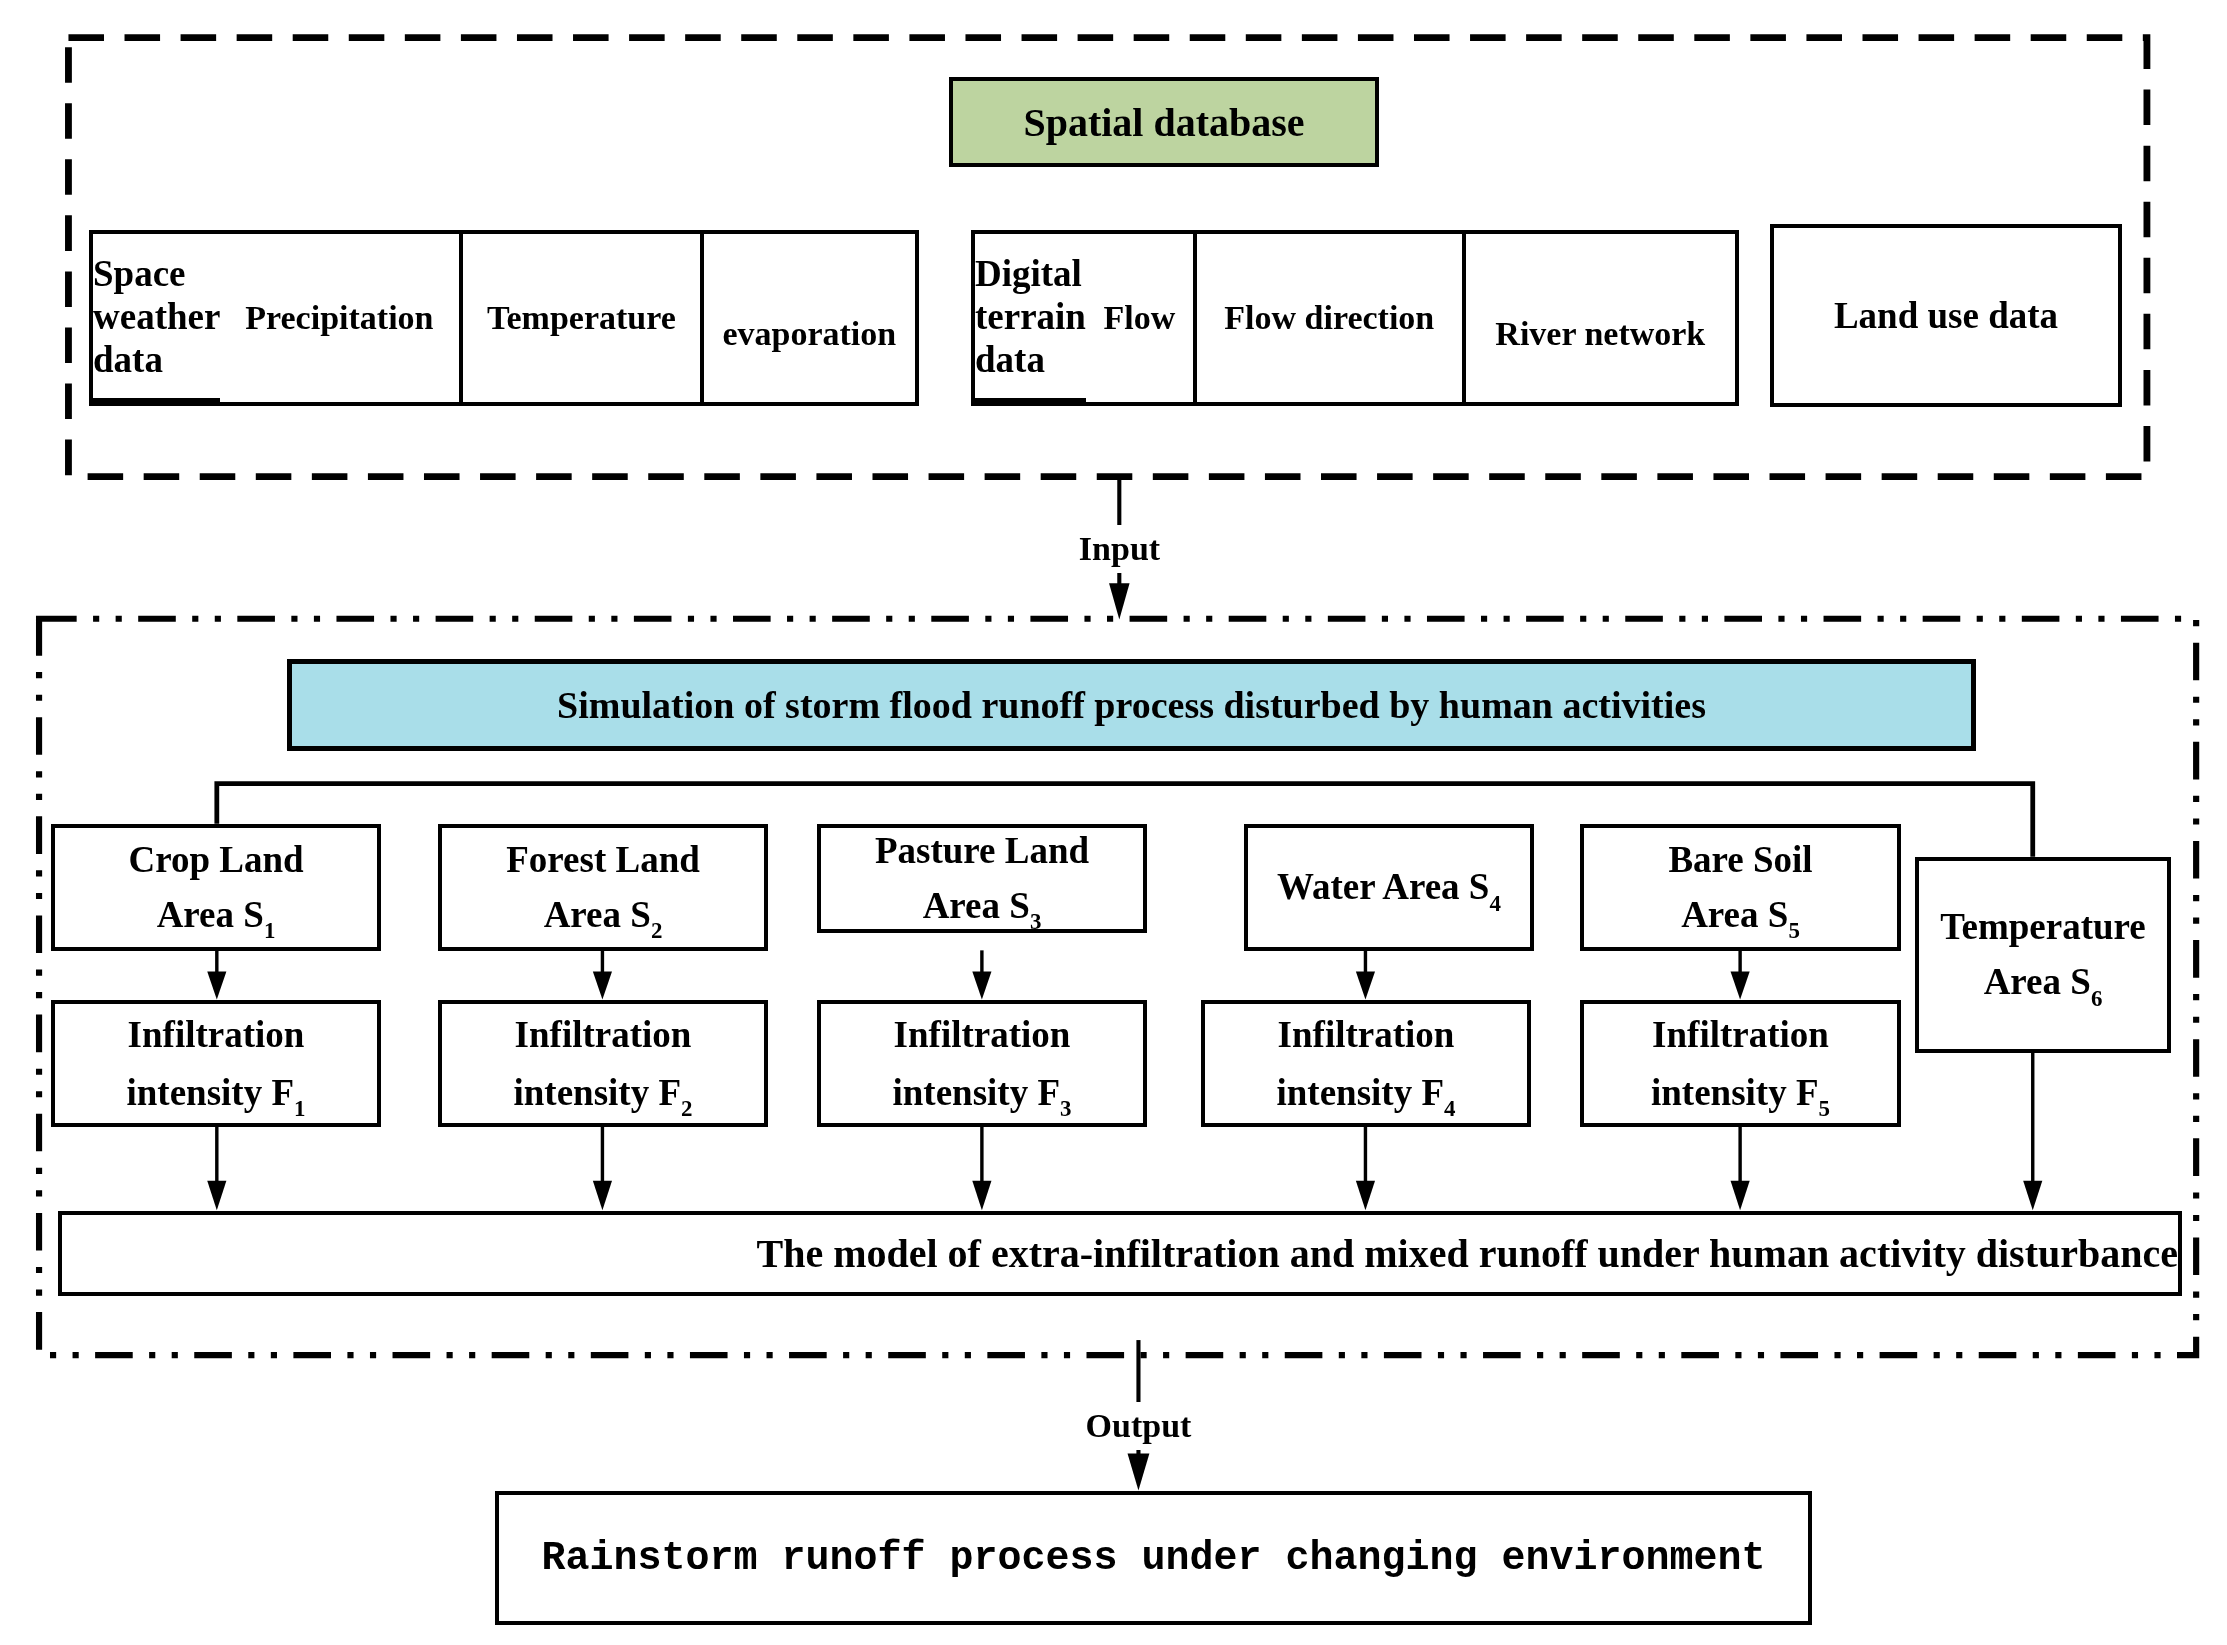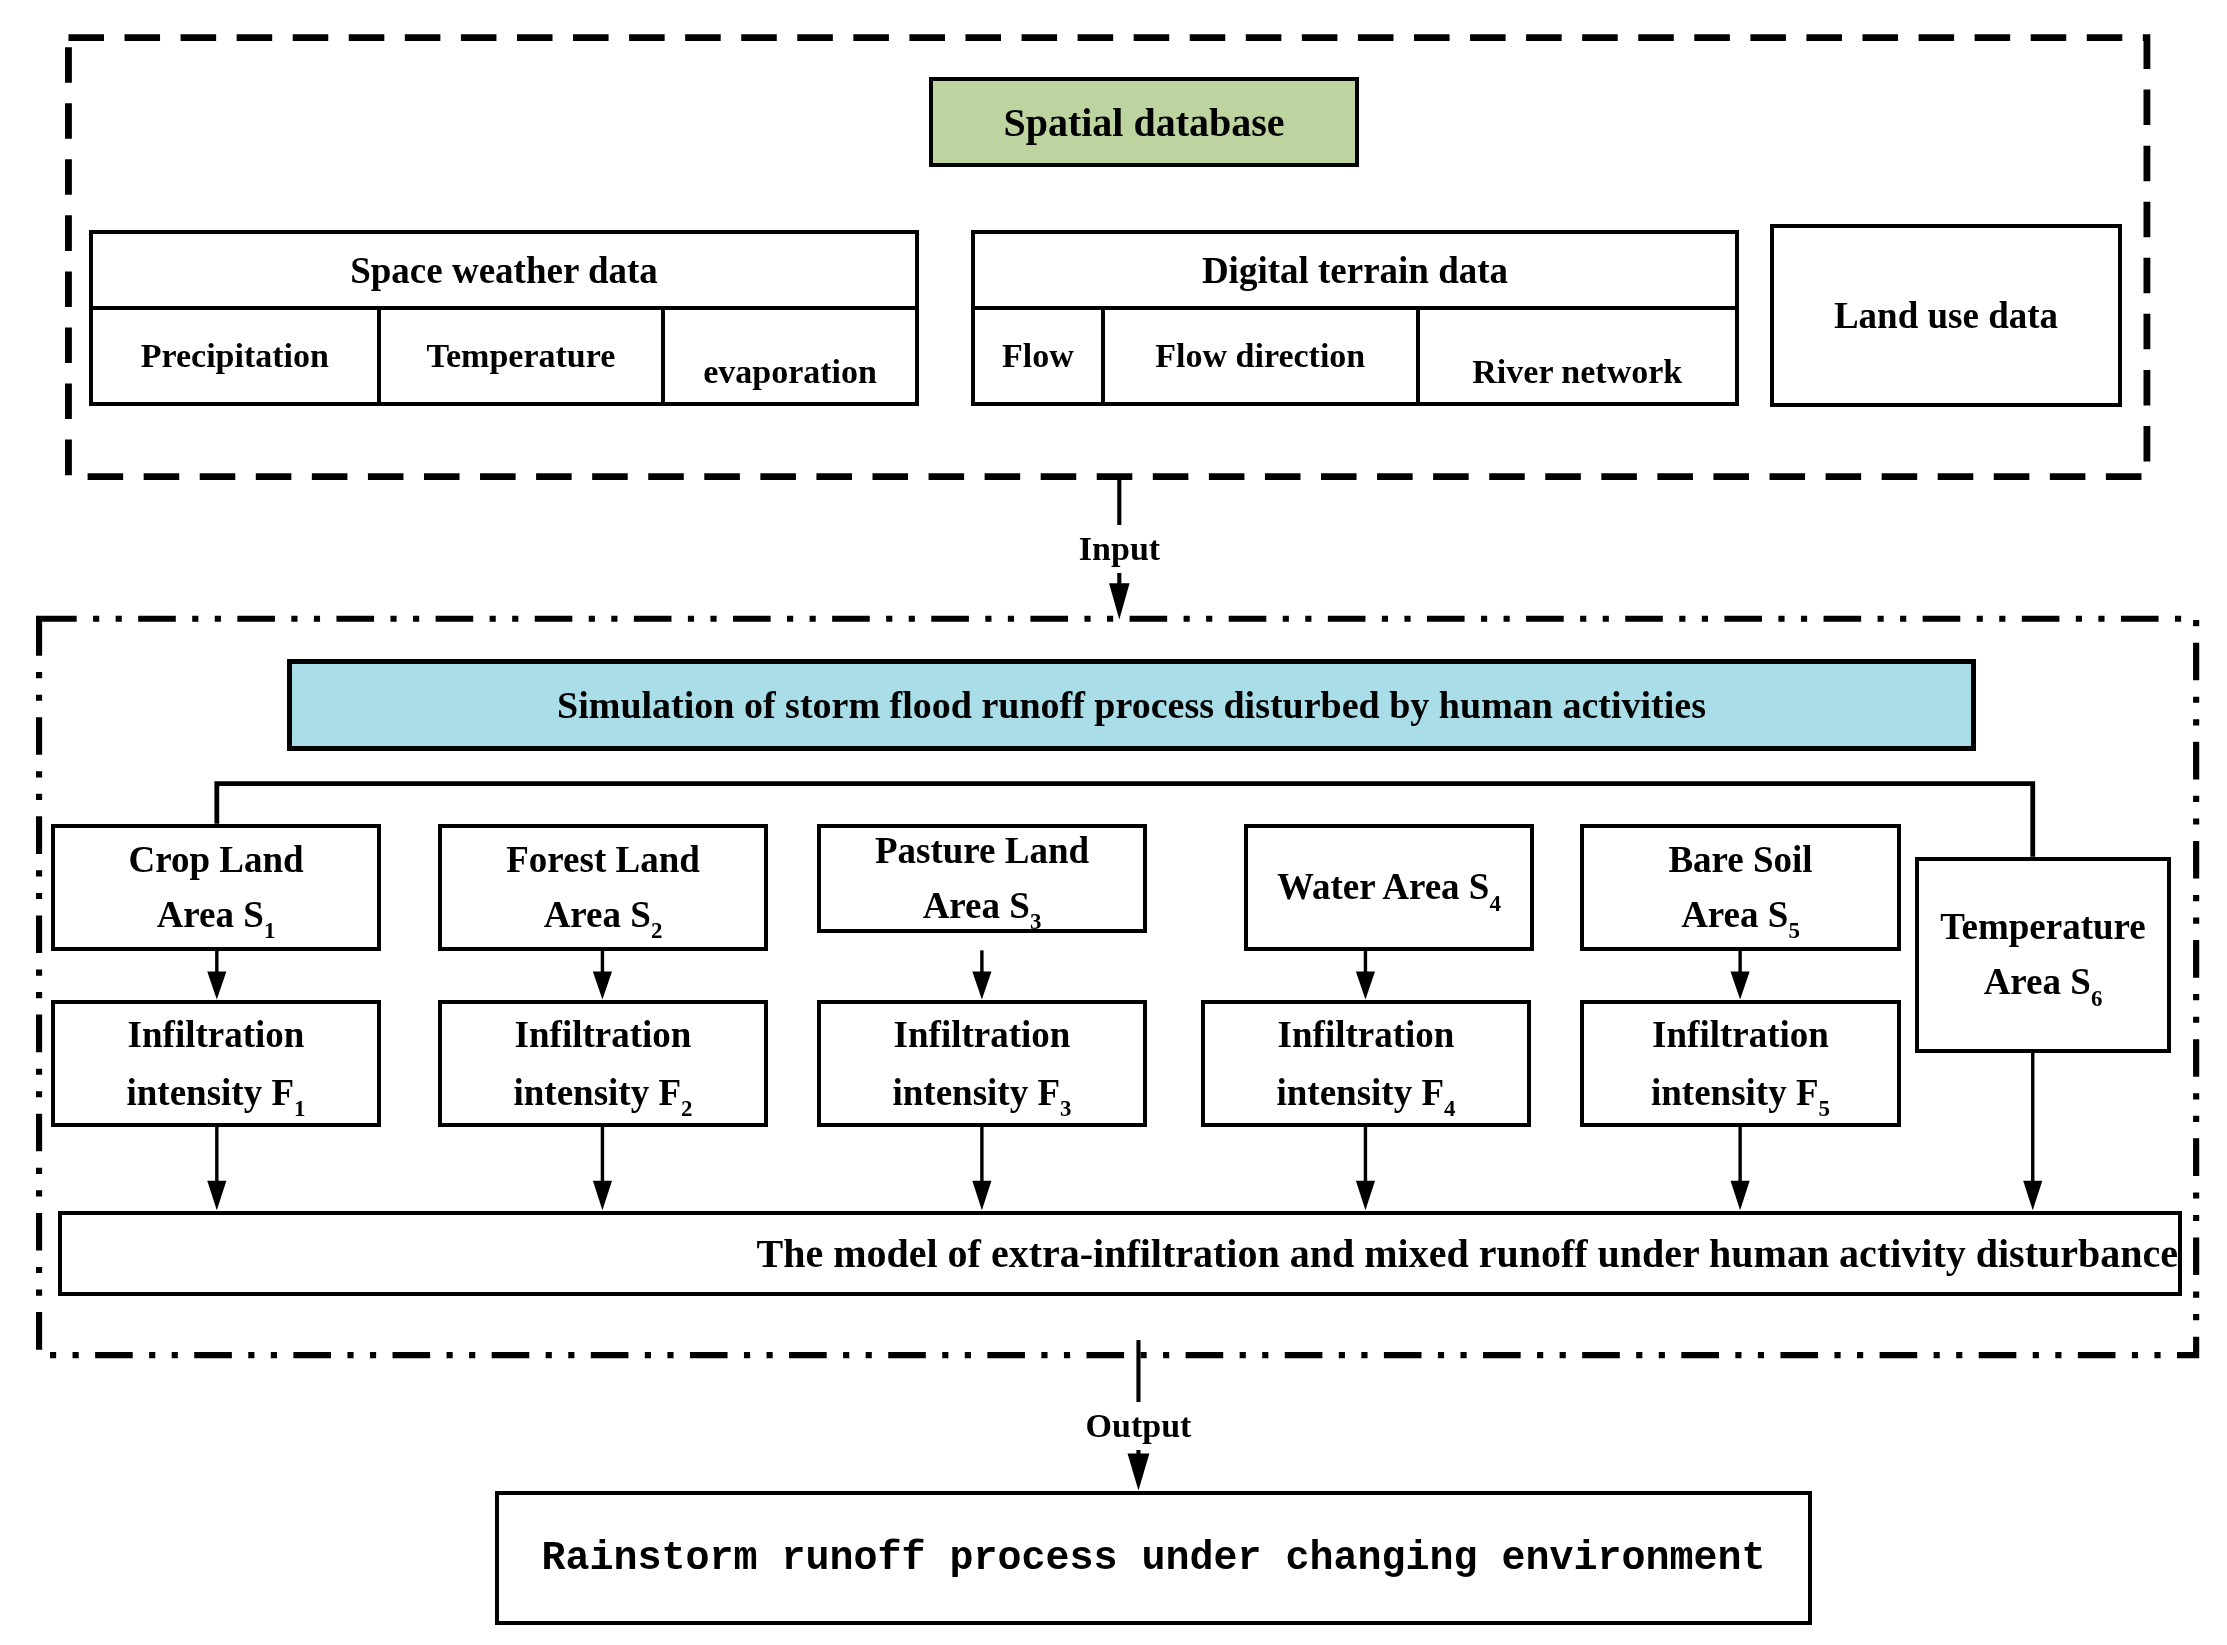--- a/index.html
+++ b/index.html
@@ -10,33 +10,33 @@
   .overlay{position:absolute;left:0;top:0;z-index:1;}
   .overlay line,.overlay polyline{stroke:#000;}
   .overlay polygon{fill:#000;stroke:none;}
   .box{
     position:absolute;z-index:2;background:#fff;border:4.8px solid #000;
     display:flex;align-items:center;justify-content:center;text-align:center;
     box-sizing:border-box;
   }
   .ml{white-space:pre-line;}
   sub{font-size:0.62em;line-height:0;position:relative;top:0.15em;}
-  .titlebox{font-size:40px;}
+  .titlebox{font-size:40px;margin-left:20px;}
   .cyanbox{font-size:38px;border-width:5.5px;}
   .landbox{font-size:37px;line-height:1.48;}
   .infilbox{font-size:37px;line-height:1.55;}
   .modelbox{font-size:40px;}
   .resultbox{font-size:40px;}
   .flowlabel{
     position:absolute;z-index:3;background:#ffffff;font-size:34px;
     display:flex;align-items:center;justify-content:center;
   }
   
   .tbl{position:absolute;z-index:2;background:#fff;border:4.8px solid #000;
-       display:flex;flex-direction:column;box-sizing:border-box;}
+       display:flex;flex-direction:row;box-sizing:border-box;}
   .tbl .hd{flex:0 0 72px;border-bottom:4.8px solid #000;display:flex;
            align-items:center;justify-content:center;font-size:37px;}
   .tbl .row{flex:1;display:flex;}
   .tbl .cell{display:flex;align-items:center;justify-content:center;
              font-size:34px;border-right:4.8px solid #000;box-sizing:border-box;}
   .tbl .cell:last-child{border-right:none;margin-top:32px;}
 </style>
 </head>
 <body>
 

